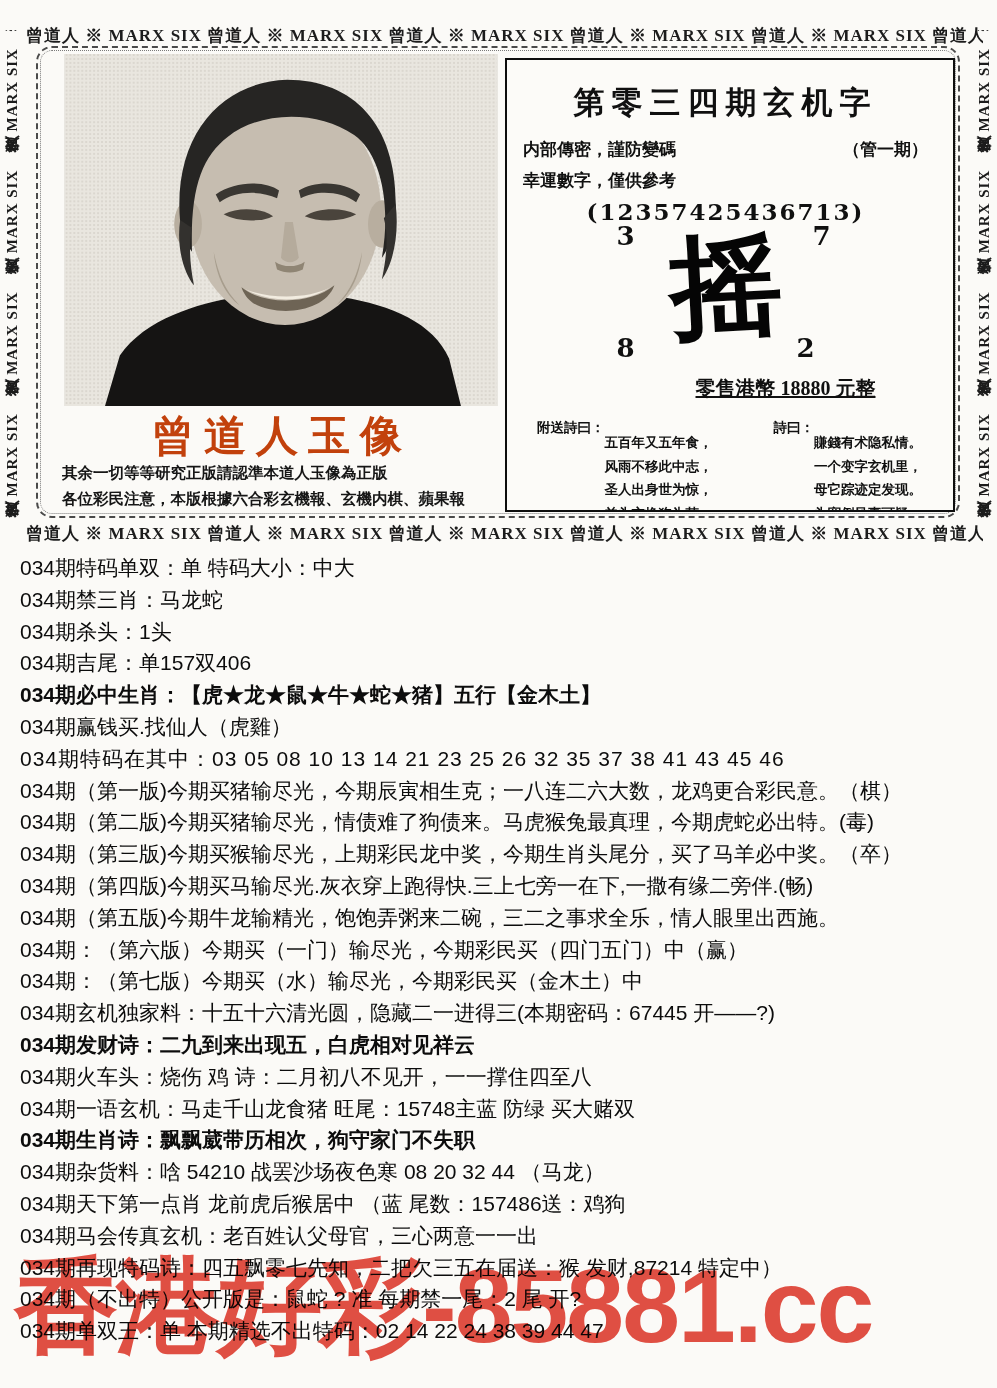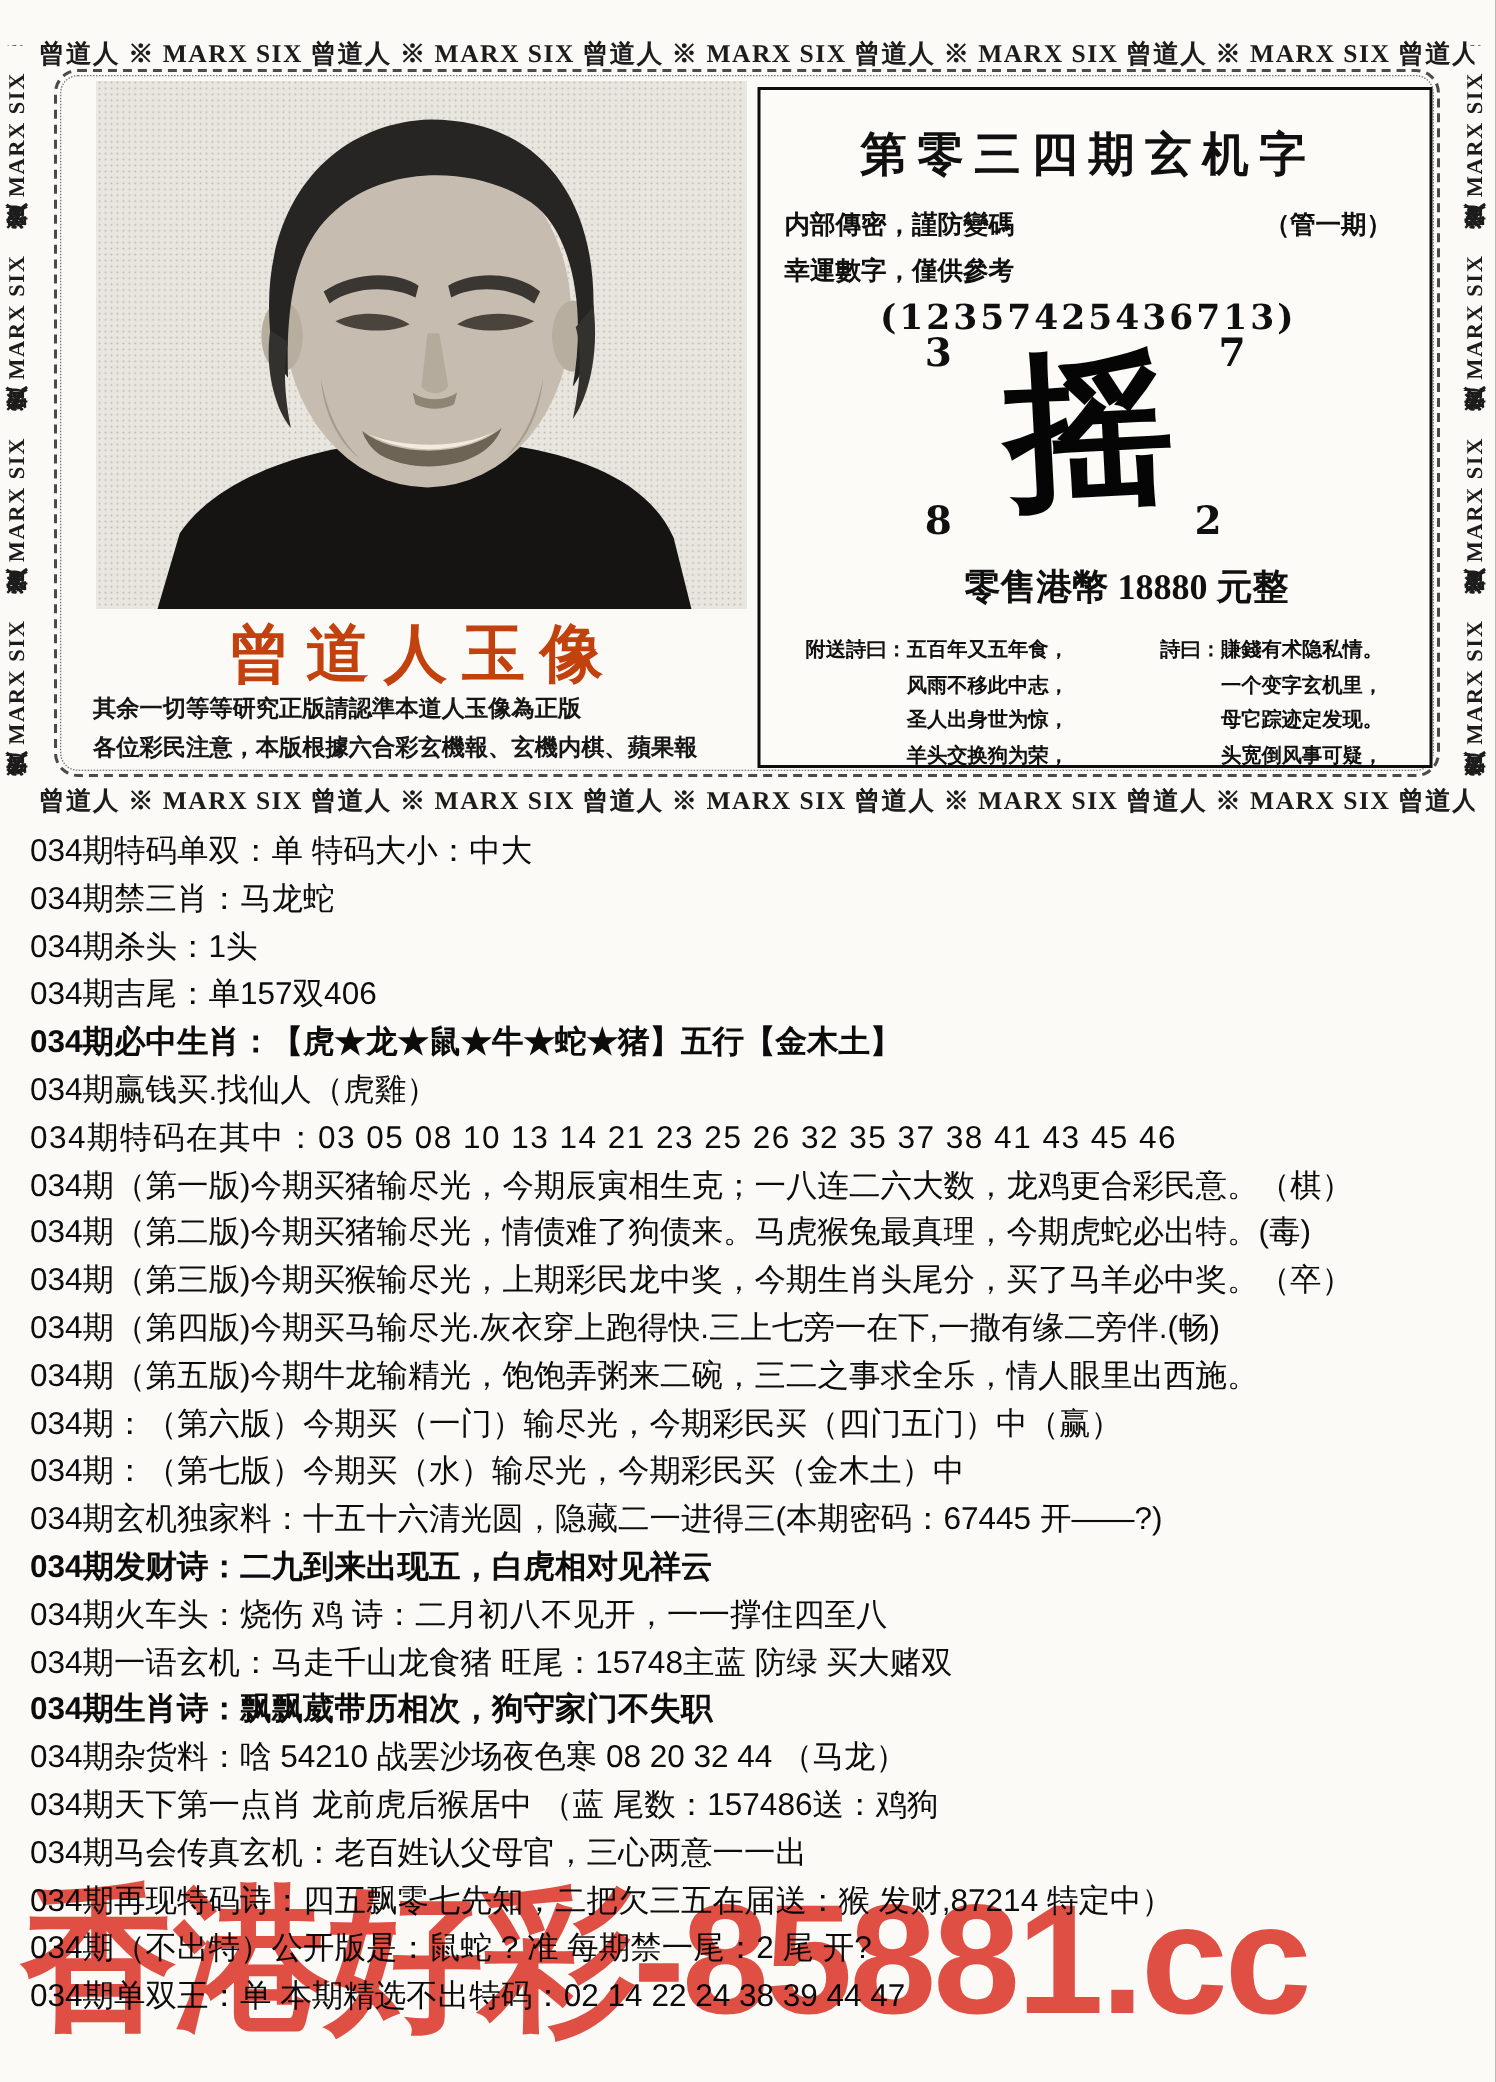--- a/index.html
+++ b/index.html
@@ -68,25 +68,25 @@
   .mb-charwrap { position:relative; width:230px; height:132px; margin:2px auto 0 auto; }
   .mb-bigchar {
     position:absolute; left:50%; top:50%; transform:translate(-50%,-54%) rotate(-3deg);
     font-family:"DejaVu Serif", serif; font-size:112px; font-weight:700; color:#050505;
   }
   .mb-corner { position:absolute; font-family:"DejaVu Serif", serif; font-size:26px; font-weight:700; }
   .c-tl { left:6px;  top:-6px; }
   .c-tr { right:10px; top:-6px; }
   .c-bl { left:6px;  bottom:-4px; }
   .c-br { right:26px; bottom:-4px; }
-  .mb-price { text-align:left; font-size:24px; font-weight:700; margin-top:16px; padding-left:120px; }
+  .mb-price { text-align:center; font-size:20px; font-weight:700; margin-top:16px; padding-left:120px;text-decoration:underline; }
   .mb-poems { display:flex; justify-content:space-between; margin-top:14px; font-size:13.5px; font-weight:700; }
   .poem { line-height:1.75; }
   .poem .lab { display:inline-block; }
-  .poem-lines { display:inline-block; vertical-align:top; }
+  .poem-lines { display:inline-block; vertical-align:top;margin-top:15px; }
   .poem-left  { padding-left:14px; }
   .poem-right { padding-right:6px; }
   .mb-guessrow { display:flex; justify-content:space-between; font-size:14px; font-weight:700; margin-top:4px; padding:0 6px 0 36px; }
   
   .lines { position:absolute; left:20px; top:552px; width:970px; }
   .bline {
     height:31.8px; line-height:31.8px; font-size:21px; white-space:nowrap;
     overflow:hidden; color:#0c0c0c; font-weight:500;
     font-family:"Liberation Sans", sans-serif;
   }

